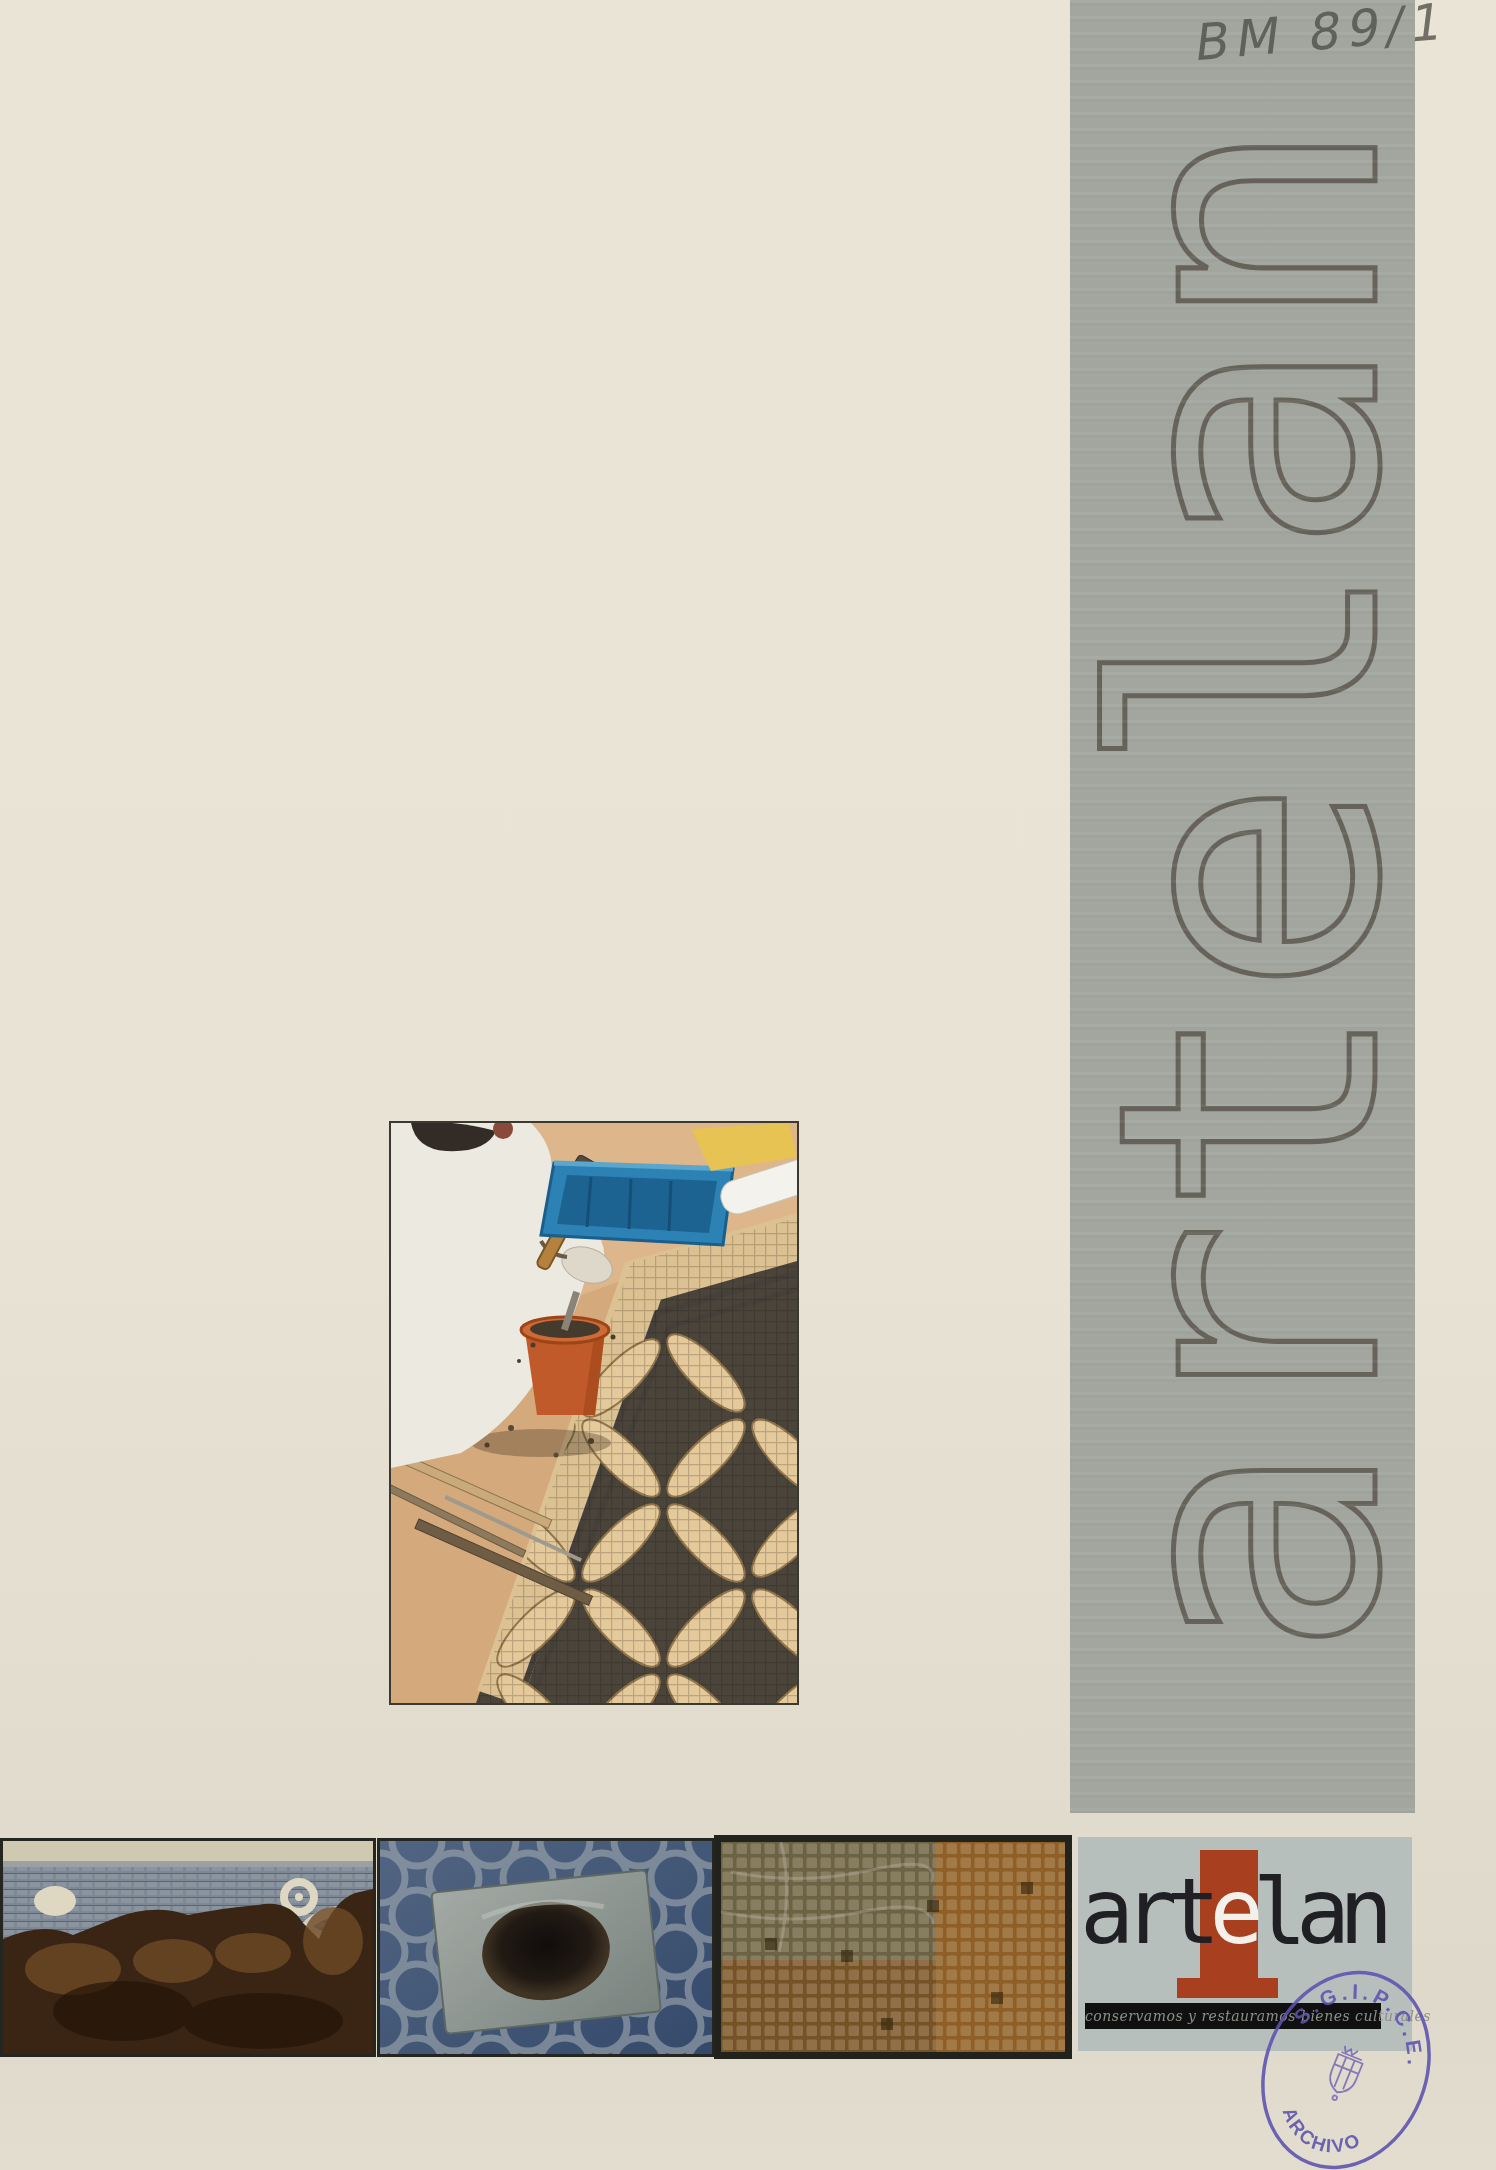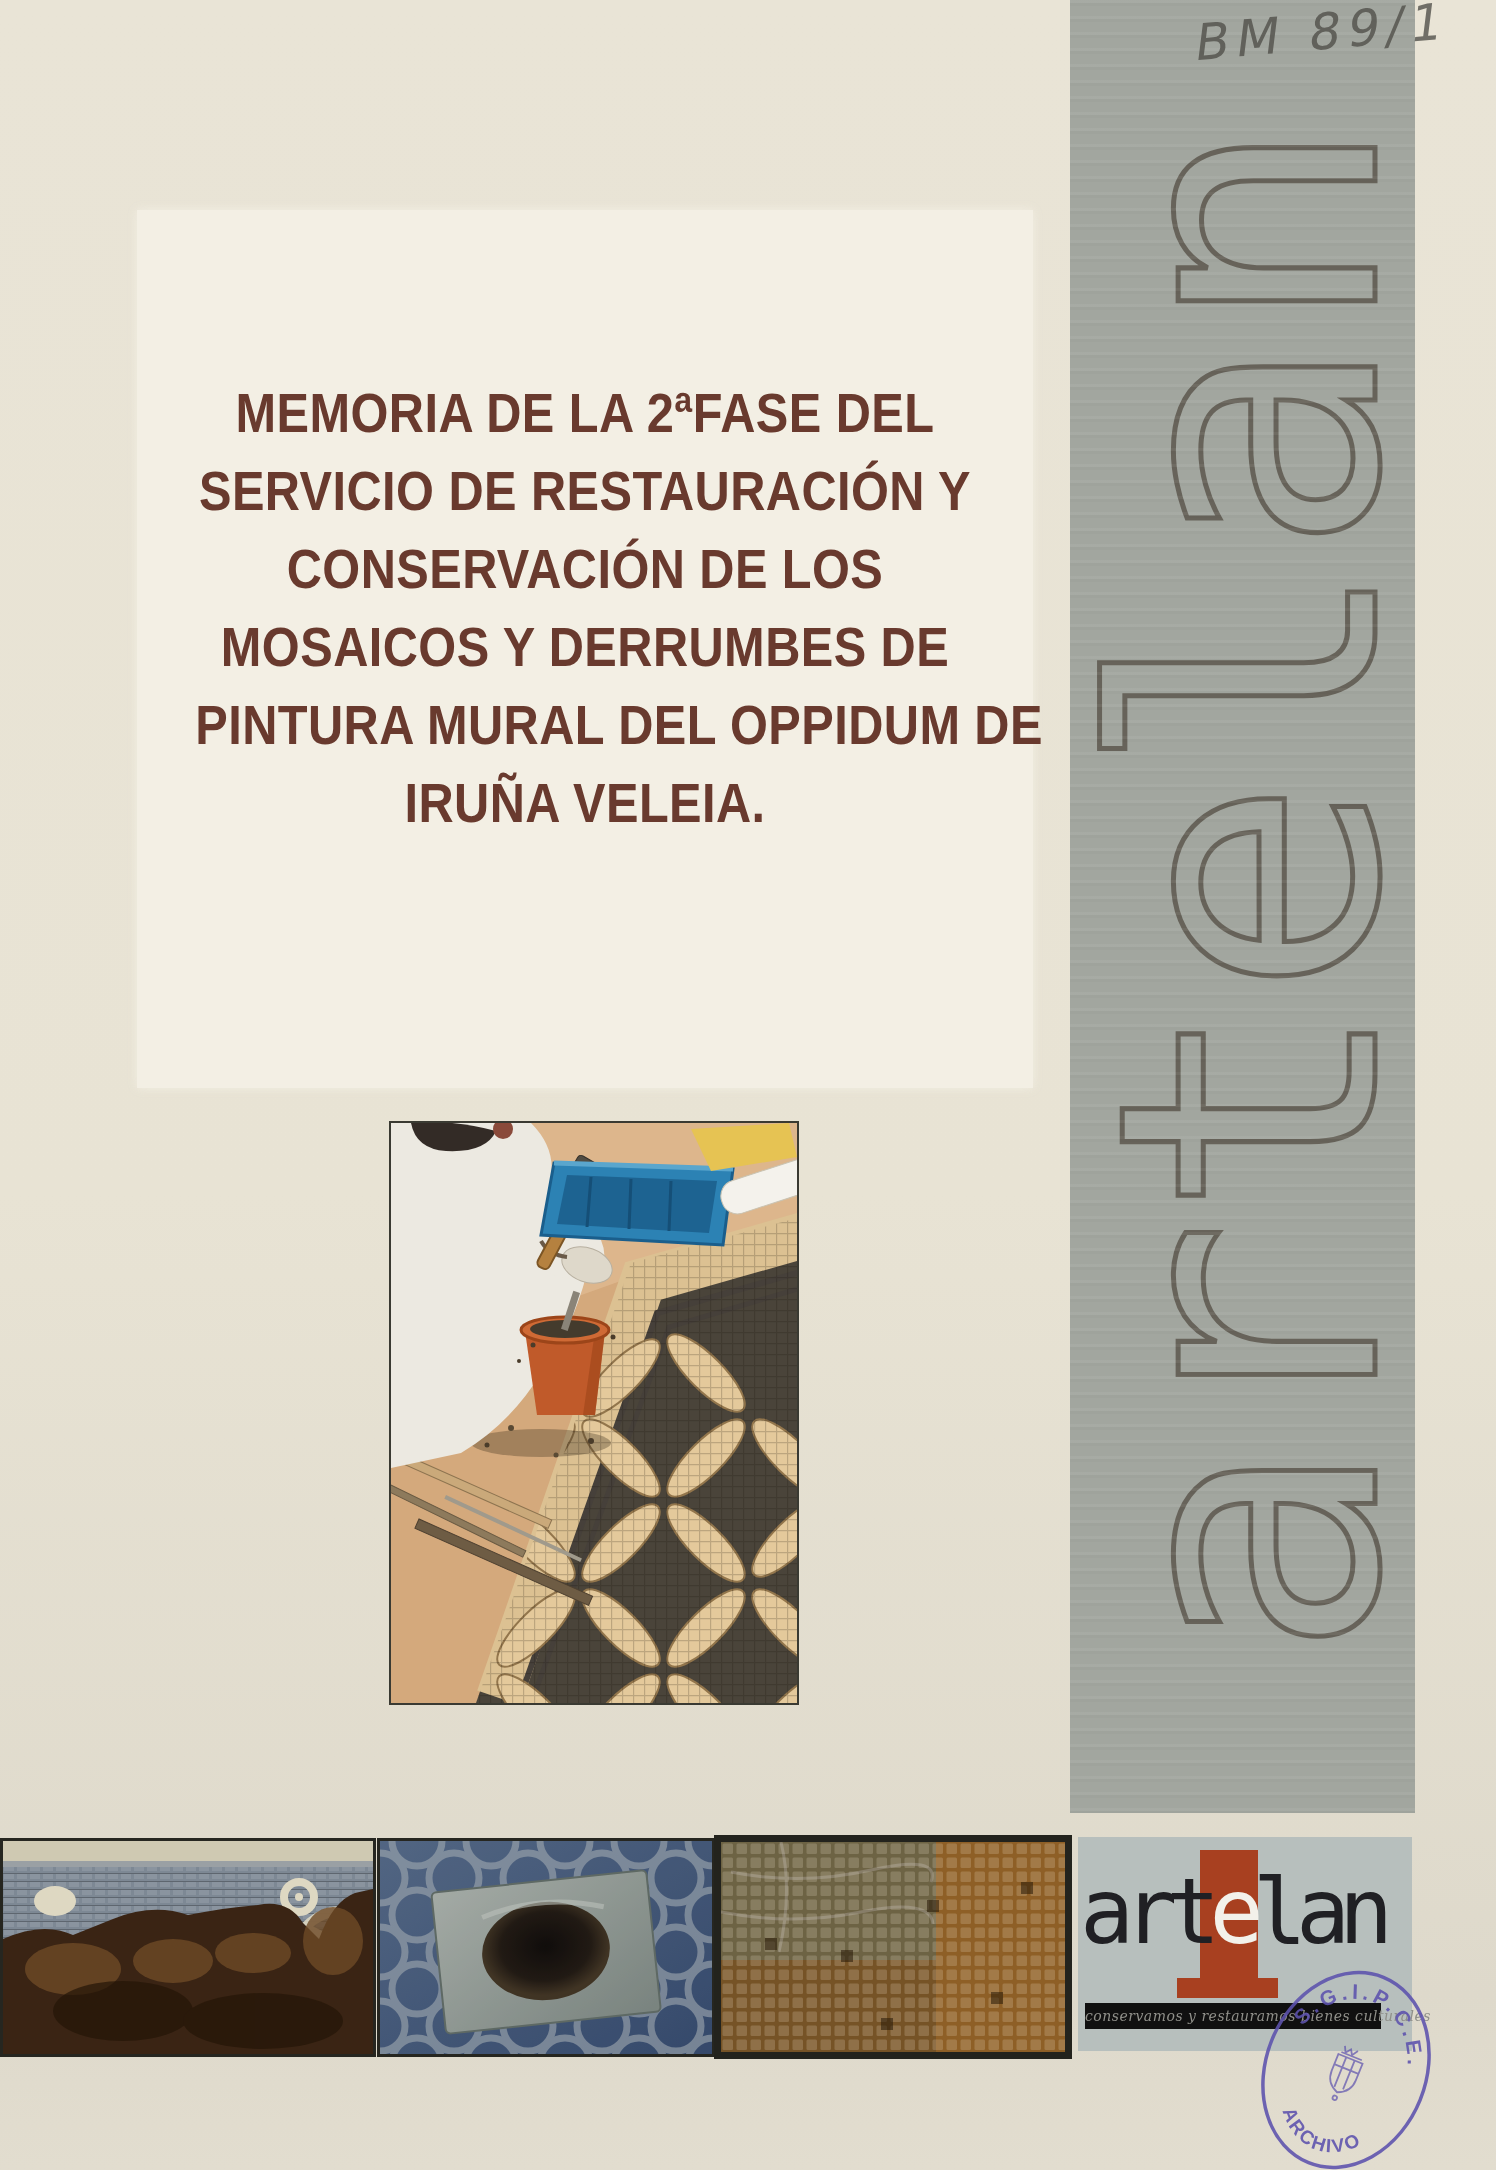--- a/index.html
+++ b/index.html
@@ -52,30 +52,20 @@
 <div id="page">
 
   <div class="band">
     <svg viewBox="0 0 345 1813">
       <text transform="translate(305 1660) rotate(-90)" font-family="DejaVu Sans Mono, monospace" font-size="360" fill="none" stroke="#67635a" stroke-width="5" textLength="1545" lengthAdjust="spacingAndGlyphs">artelan</text>
     </svg>
   </div>
 
   <div class="annotation">BM 89/1</div>
 
-  <div class="title-panel">
-    <div class="title-block">
-      <div class="title-line">MEMORIA DE LA 2ªFASE DEL</div>
-      <div class="title-line">SERVICIO DE RESTAURACIÓN Y</div>
-      <div class="title-line">CONSERVACIÓN DE LOS</div>
-      <div class="title-line">MOSAICOS Y DERRUMBES DE</div>
-      <div class="title-line">PINTURA MURAL DEL OPPIDUM DE</div>
-      <div class="title-line">IRUÑA VELEIA.</div>
-    </div>
-  </div>
 
   <div class="hero">
     <svg viewBox="0 0 406 580">
       <defs>
         <clipPath id="hClip">
             <polygon points="406,95 240,140 85,580 406,580"></polygon>
           </clipPath>
         <pattern id="hGrid" width="11" height="11" patternUnits="userSpaceOnUse">
           <rect width="11" height="11" fill="none"></rect>
           <path d="M0 .5 H11 M.5 0 V11" stroke="rgba(20,15,5,.35)" stroke-width="1.4"></path>

